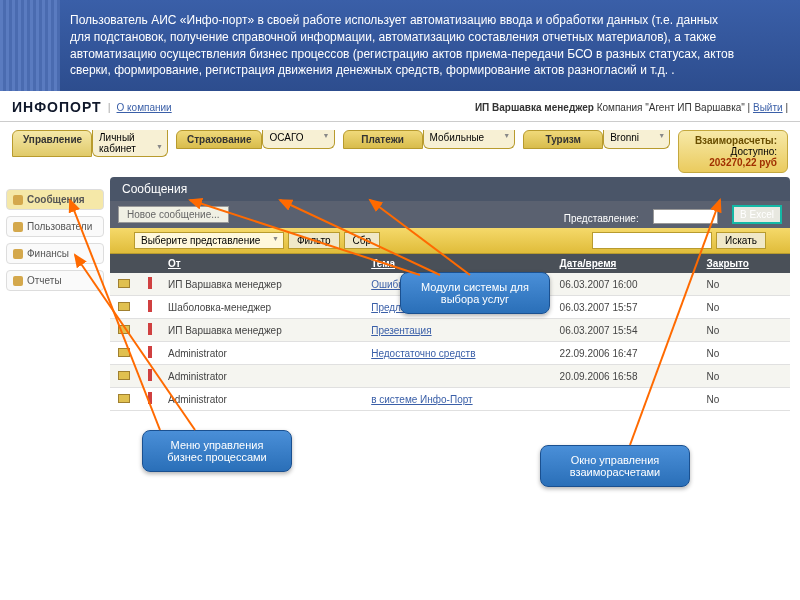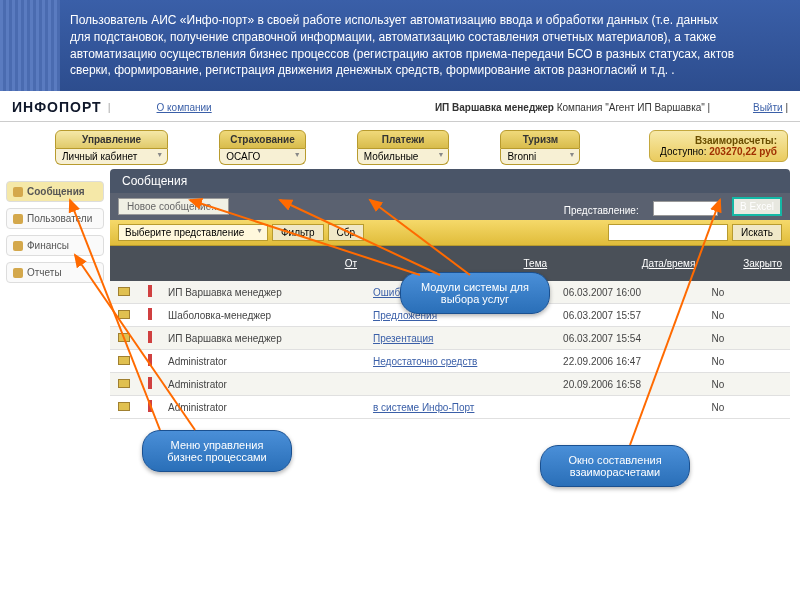--- a/index.html
+++ b/index.html
@@ -4,25 +4,25 @@
 <style>
   * { box-sizing: border-box; margin: 0; padding: 0; }
   body { font-family: Arial, sans-serif; font-size: 11px; width: 800px; height: 600px; background: #fff; position: relative; overflow: hidden; }
   
   .header-blue { background: linear-gradient(to bottom, #3a5fa8, #2d4d8e); color: #fff; padding: 12px 60px 12px 70px; font-size: 12px; line-height: 1.4; position: relative; }
   .header-blue::before { content:''; position:absolute; left:0; top:0; bottom:0; width:60px; background: repeating-linear-gradient(90deg, #5a7bc0 0 3px, #4a6bb0 3px 6px);}
   
   .topbar { display:flex; align-items:center; padding: 8px 12px 6px; border-bottom:1px solid #ccc;}
   .logo { font-weight:bold; font-size:14px; letter-spacing:1px; color:#0f172a;}
   .logo-sep { margin:0 6px; color:#aaa;}
-  .topbar a { color:#3a5fa8; text-decoration:underline; font-size:10px;margin-left:40px;}
+  .topbar a { color:#3a5fa8; text-decoration:underline; font-size:10px;}
   .topbar-right { margin-left:auto; font-size:10px; color:#333;}
   
   .tabs-row { display:flex; align-items:flex-start; gap:8px; padding: 8px 12px 0; }
-  .tab-group { display:flex; flex-direction:column;margin-left:43px; }
+  .tab-group { display:flex; flex-direction:row; }
   .tab-btn { background: linear-gradient(to bottom, #f0d97a, #d8bc4c); border:1px solid #b89b2e; border-radius:6px 6px 0 0; padding:3px 10px; font-size:10px; color:#333; min-width:80px; text-align:center; cursor:pointer; font-weight:bold;}
   .tab-btn.active { background: linear-gradient(to bottom, #f5e8a8, #e0ca6a); }
   .sub-select { border:1px solid #b89b2e; border-top:none; border-radius:0 0 6px 6px; padding:2px 30px 2px 6px; font-size:10px; background:#f7f0d4; position:relative; cursor:pointer;}
   .sub-select::after { content:'▼'; position:absolute; right:4px; font-size:7px; color:#888;}
   
   .balance-box { margin-left:auto; text-align:right; background: linear-gradient(to bottom, #f7e9a8, #eacb5e); border:1px solid #c4a83e; border-radius:6px; padding:4px 10px; font-size:10px;}
   .balance-title { font-weight:bold; color:#6a4e00;}
   .balance-val { color:#a03000; font-weight:bold;}
   
   .main-row { display:flex; margin-top:4px;}
@@ -33,38 +33,38 @@
   
   .content { flex:1; padding: 0 10px 10px 0;}
   .section-title { background:#4a5568; color:#fff; padding:5px 12px; font-size:12px; border-radius:4px 4px 0 0;}
   .toolbar1 { background:#5a6170; display:flex; align-items:center; padding:4px 8px; gap:6px;}
   .newmsg { background:#f0f0e4; border:1px solid #999; padding:2px 8px; font-size:10px; flex:0 0 auto; color:#666; cursor:pointer;}
   .tool-right { margin-left:auto; display:flex; align-items:flex-end; gap:14px; color:#fff; font-size:10px;}
   .tool-select { background:#fff; border:1px solid #999; padding:1px 16px 1px 0; font-size:10px; position:relative;}
   .tool-select::after{content:'▼';position:absolute;right:3px;font-size:7px;}
   .excel-btn { background:#e8e8e0; border:2px solid #14b8a6; padding:2px 6px; font-size:10px; cursor:pointer;}
   
-  .toolbar2 { background:linear-gradient(to bottom,#f5d96a,#e0bc3a); display:flex; align-items:center; padding:4px 8px; gap:4px; border-bottom:1px solid #b89b2e;}
+  .toolbar2 { background:linear-gradient(to bottom,#f5d96a,#e0bc3a); display:flex; align-items:center; padding:4px 24px; gap:4px; border-bottom:1px solid #b89b2e;}
   .filter-select { background:#fff8dc; border:1px solid #b89b2e; padding:2px 18px 2px 6px; font-size:10px; position:relative; min-width:150px;}
   .filter-select::after{content:'▼';position:absolute;right:4px;font-size:7px;color:#888;}
   .filter-btn { background:#f0e8c8; border:1px solid #b89b2e; padding:2px 8px; font-size:10px; cursor:pointer;}
   .search-input { margin-left:auto; background:#fff; border:1px solid #b89b2e; padding:2px 4px; font-size:10px; width:120px;}
   
   table { width:100%; border-collapse:collapse; font-size:10px;}
   thead { background:#4a5058; color:#fff;}
-  th { padding:12px 8px; text-align:right; font-weight:normal; text-decoration:underline; cursor:pointer;}
+  th { padding:4px 8px; text-align:left; font-weight:bold; text-decoration:underline; cursor:pointer;}
   th.icon-col{width:22px; text-decoration:none;}
   tbody tr { border-bottom:1px solid #e0e0e0;}
   tbody tr:nth-child(odd){background:#f5f5f0;}
   td { padding:4px 8px; color:#444;}
   .mail-icon{width:12px;height:9px;background:#e0c050;display:inline-block;border:1px solid #a08030;position:relative;}
   .flag-icon{width:4px;height:12px;background:#d04040;display:inline-block;margin-left:2px;}
   td a{color:#3a5fa8;text-decoration:underline;}
   
-  .callout { position:absolute; background:linear-gradient(to bottom,#4a8fd8,#2a6fb8); color:#fff; padding:8px 12px; border-radius:18px; border:1px solid #1a5090; font-size:11px; text-align:center; box-shadow:0 2px 4px rgba(0,0,0,0.3);}
+  .callout { position:absolute; background:linear-gradient(to bottom,#4a8fd8,#2a6fb8); color:#fff; padding:8px 12px; border-radius:8px; border:1px solid #1a5090; font-size:11px; text-align:center; box-shadow:0 2px 4px rgba(0,0,0,0.3);}
   
   .arrow { position:absolute; pointer-events:none; }
 </style>
 </head>
 <body>
 
 <div class="header-blue">
   <span>Пользователь АИС «Инфо-порт» в своей работе использует автоматизацию ввода и обработки данных (т.е. данных для подстановок, получение справочной информации, автоматизацию составления отчетных материалов), а также автоматизацию осуществления бизнес процессов (регистрацию актов приема-передачи БСО в разных статусах, актов сверки, формирование, регистрация движения денежных средств, формирование актов разногласий и т.д. .</span>
 </div>
 
@@ -201,21 +201,21 @@
             <td></td>
             <td>No</td>
           </tr>
         </tbody>
     </table>
   </div>
 </div>
 
 <div class="callout" style="left:400px; top:272px; width:150px;">Модули системы для выбора услуг</div>
 <div class="callout" style="left:142px; top:430px; width:150px;">Меню управления бизнес процессами</div>
-<div class="callout" style="left:540px; top:445px; width:150px;">Окно составления взаиморасчетами</div>
+<div class="callout" style="left:540px; top:445px; width:150px;">Окно управления взаиморасчетами</div>
 
 <svg class="arrow" style="left:0;top:0;width:800px;height:600px;position:absolute;">
   <defs>
       <marker id="ah" markerWidth="8" markerHeight="8" refX="6" refY="3" orient="auto">
         <path d="M0,0 L7,3 L0,6 Z" fill="#ff6a00"></path>
       </marker>
     </defs>
   <line x1="420" y1="275" x2="190" y2="200" stroke="#ff6a00" stroke-width="2" marker-end="url(#ah)"></line>
   <line x1="440" y1="275" x2="280" y2="200" stroke="#ff6a00" stroke-width="2" marker-end="url(#ah)"></line>
   <line x1="470" y1="275" x2="370" y2="200" stroke="#ff6a00" stroke-width="2" marker-end="url(#ah)"></line>

